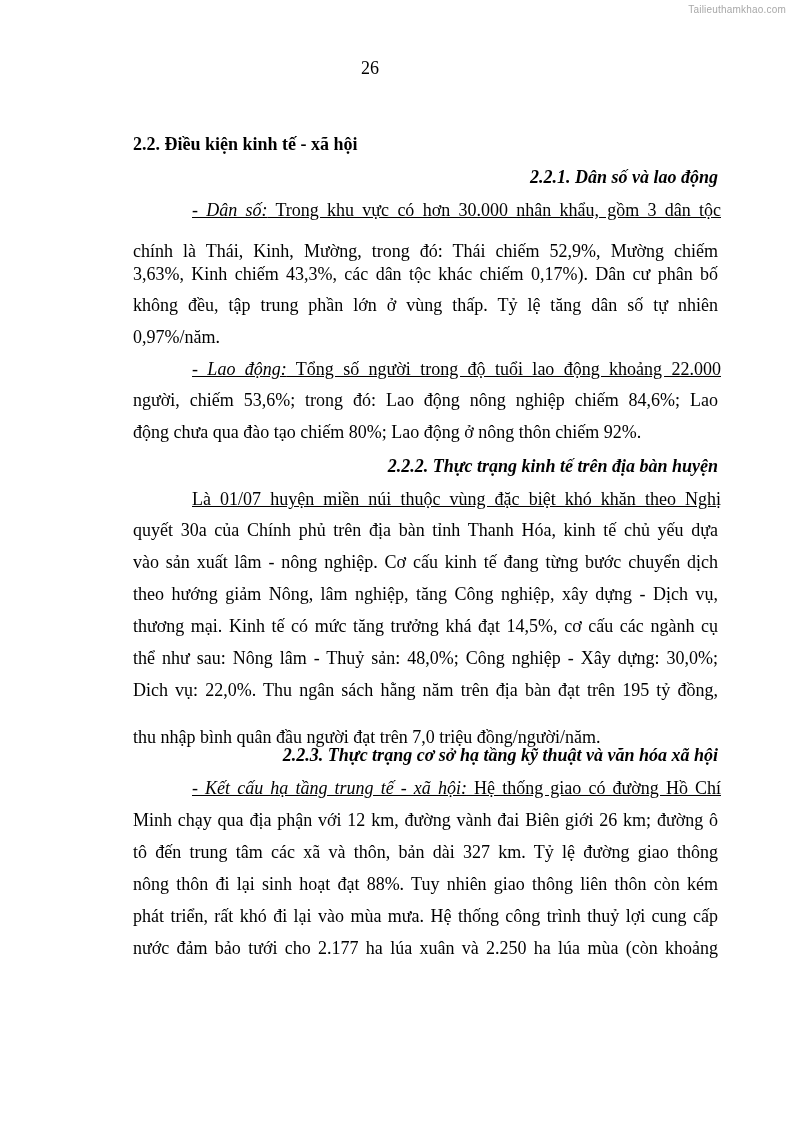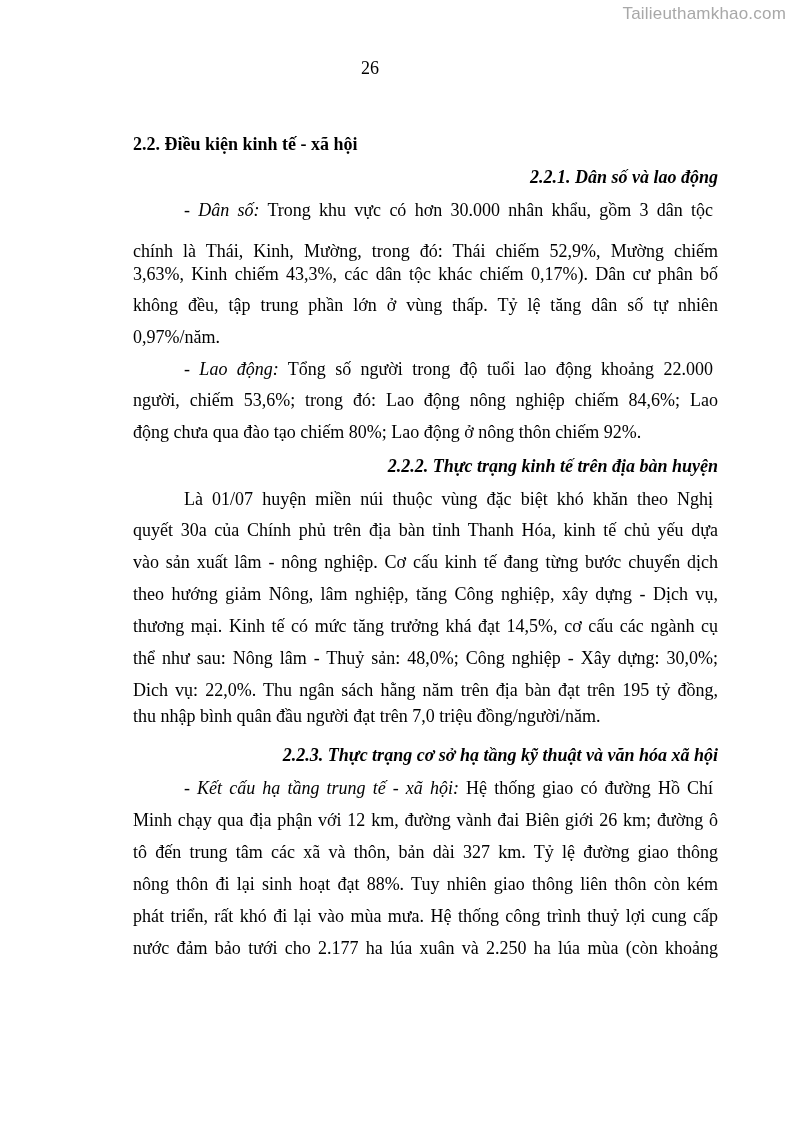--- a/index.html
+++ b/index.html
@@ -1,23 +1,23 @@
 <!DOCTYPE html>
 <html><head>
 <meta charset="utf-8">
 <style>
   html, body { margin: 0; padding: 0; background: #ffffff; }
   body { width: 794px; height: 1123px; position: relative; overflow: hidden;
          font-family: "Liberation Serif", serif; color: #000; }
   .watermark { position: absolute; top: 4px; right: 8px; font-family: "Liberation Sans", sans-serif;
-               font-size: 17px; color: #a8a8a8; letter-spacing: 0.2px; }
+               font-size: 10px; color: #a8a8a8; letter-spacing: 0.2px; }
   .page-number { position: absolute; top: 58px; left: 0; width: 740px; text-align: center; font-size: 18px; }
   .line { position: absolute; left: 133px; width: 585px; font-size: 18px; line-height: 22px; white-space: nowrap; }
   .just { text-align: justify; text-align-last: justify; }
-  .indent { left: 184px; width: 529px; }
+  .indent { left: 192px; width: 529px; text-decoration: underline; }
   .h2 { font-weight: bold; }
   .h3 { font-weight: bold; font-style: italic; text-align: right; }
   .it { font-style: italic; }
 </style>
 </head>
 <body>
 
 <div class="watermark">Tailieuthamkhao.com</div>
 <div class="page-number">26</div>
 
@@ -36,21 +36,21 @@
 <div class="line" style="top:421px">động chưa qua đào tạo chiếm 80%; Lao động ở nông thôn chiếm 92%.</div>
 
 <div class="line h3" style="top:455px">2.2.2. Thực trạng kinh tế trên địa bàn huyện</div>
 <div class="line just indent" style="top:488px">Là 01/07 huyện miền núi thuộc vùng đặc biệt khó khăn theo Nghị</div>
 <div class="line just" style="top:519px">quyết 30a của Chính phủ trên địa bàn tỉnh Thanh Hóa, kinh tế chủ yếu dựa</div>
 <div class="line just" style="top:551px">vào sản xuất lâm - nông nghiệp. Cơ cấu kinh tế đang từng bước chuyển dịch</div>
 <div class="line just" style="top:583px">theo hướng giảm Nông, lâm nghiệp, tăng Công nghiệp, xây dựng - Dịch vụ,</div>
 <div class="line just" style="top:615px">thương mại. Kinh tế có mức tăng trưởng khá đạt 14,5%, cơ cấu các ngành cụ</div>
 <div class="line just" style="top:647px">thể như sau: Nông lâm - Thuỷ sản: 48,0%; Công nghiệp - Xây dựng: 30,0%;</div>
 <div class="line just" style="top:679px">Dich vụ: 22,0%. Thu ngân sách hằng năm trên địa bàn đạt trên 195 tỷ đồng,</div>
-<div class="line" style="top:705px">thu nhập bình quân đầu người đạt trên 7,0 triệu đồng/người/năm.</div>
+<div class="line" style="top:726px">thu nhập bình quân đầu người đạt trên 7,0 triệu đồng/người/năm.</div>
 
 <div class="line h3" style="top:744px">2.2.3. Thực trạng cơ sở hạ tầng kỹ thuật và văn hóa xã hội</div>
 <div class="line just indent" style="top:777px"><span class="it">- Kết cấu hạ tầng trung tế - xã hội:</span><span> Hệ thống giao có đường Hồ Chí</span></div>
 <div class="line just" style="top:809px">Minh chạy qua địa phận với 12 km, đường vành đai Biên giới 26 km; đường ô</div>
 <div class="line just" style="top:841px">tô đến trung tâm các xã và thôn, bản dài 327 km. Tỷ lệ đường giao thông</div>
 <div class="line just" style="top:873px">nông thôn đi lại sinh hoạt đạt 88%. Tuy nhiên giao thông liên thôn còn kém</div>
 <div class="line just" style="top:905px">phát triển, rất khó đi lại vào mùa mưa. Hệ thống công trình thuỷ lợi cung cấp</div>
 <div class="line just" style="top:937px">nước đảm bảo tưới cho 2.177 ha lúa xuân và 2.250 ha lúa mùa (còn khoảng</div>
 
 </body></html>

